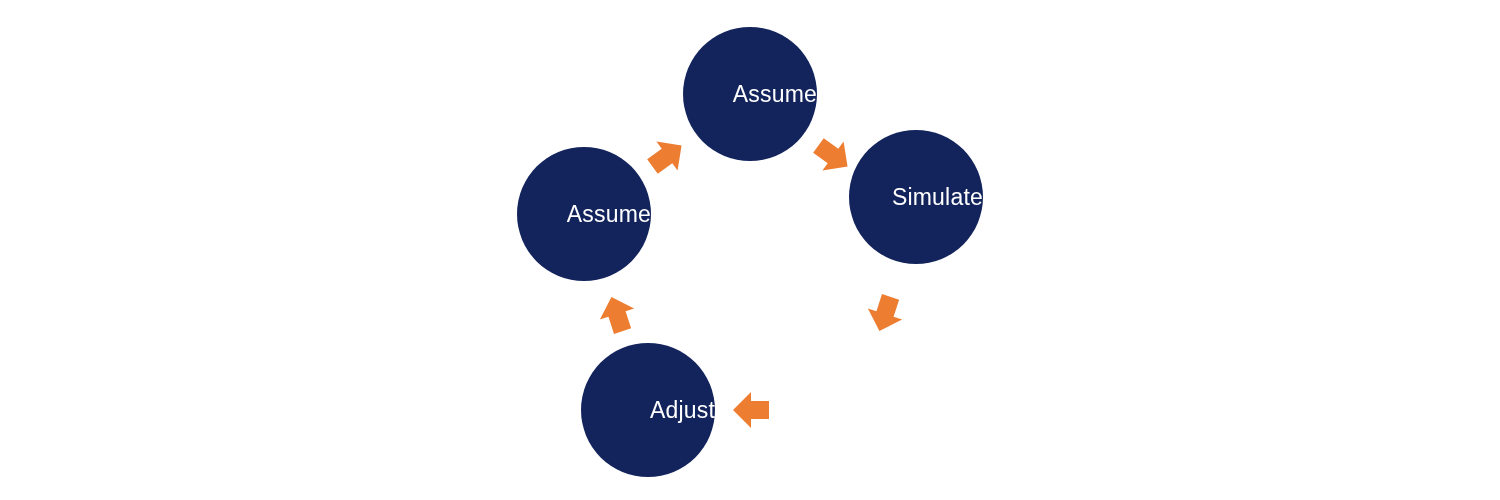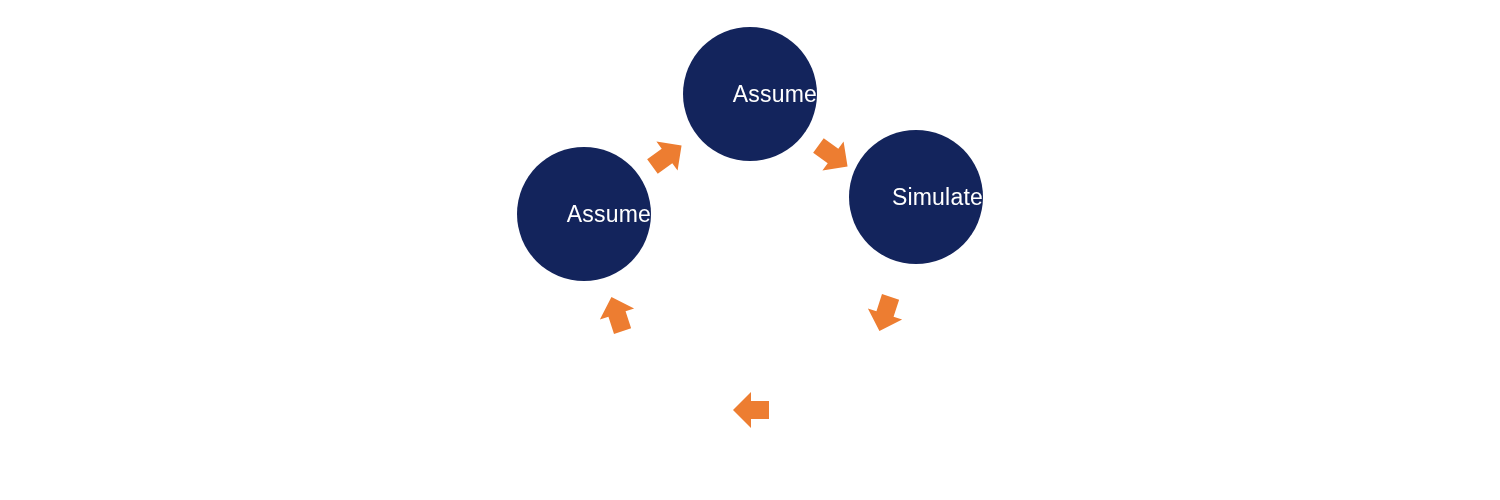--- a/index.html
+++ b/index.html
@@ -63,20 +63,23 @@
 
     <div class="node node-assume">
       <span class="node-label">Assume</span>
     </div>
 
     <div class="node node-simulate">
       <span class="node-label">Simulate</span>
     </div>
 
 
+    <div class="node node-adjust">
+      <span class="node-label">Adjust</span>
+    </div>
 
     <div class="node node-match">
       <span class="node-label">Assume</span>
     </div>
 
     <svg class="arrow arrow-match-assume" viewBox="0 0 44 44" aria-hidden="true">
       <polygon points="4,13 22,13 22,4 40,22 22,40 22,31 4,31"></polygon>
     </svg>
 
     <svg class="arrow arrow-assume-simulate" viewBox="0 0 44 44" aria-hidden="true">

